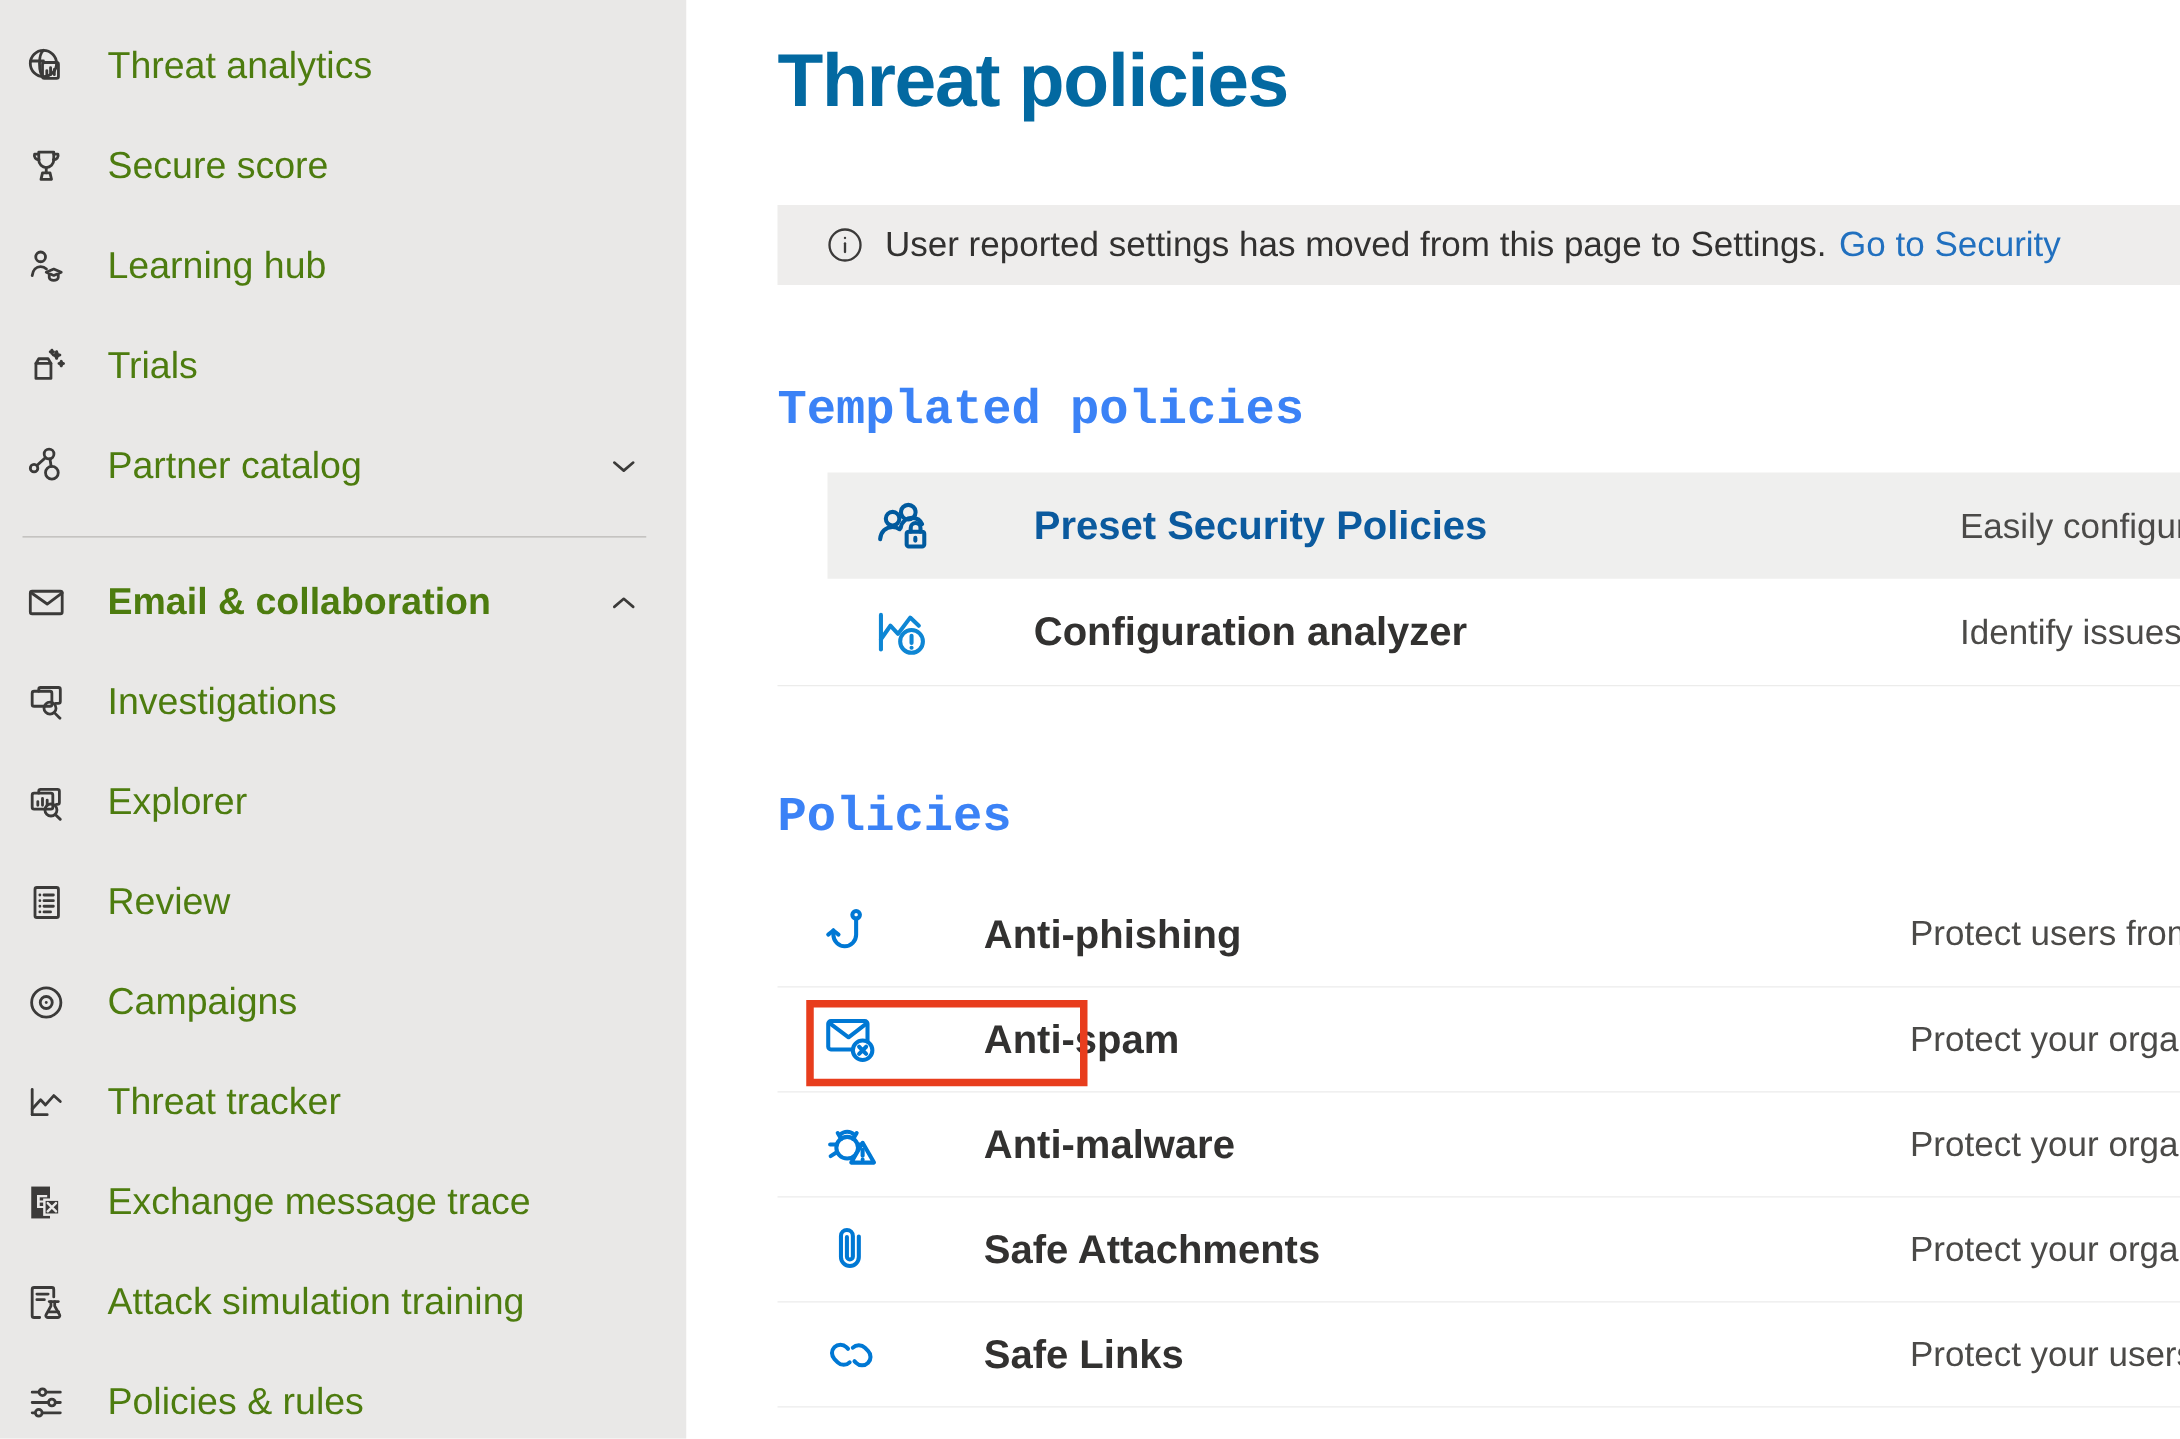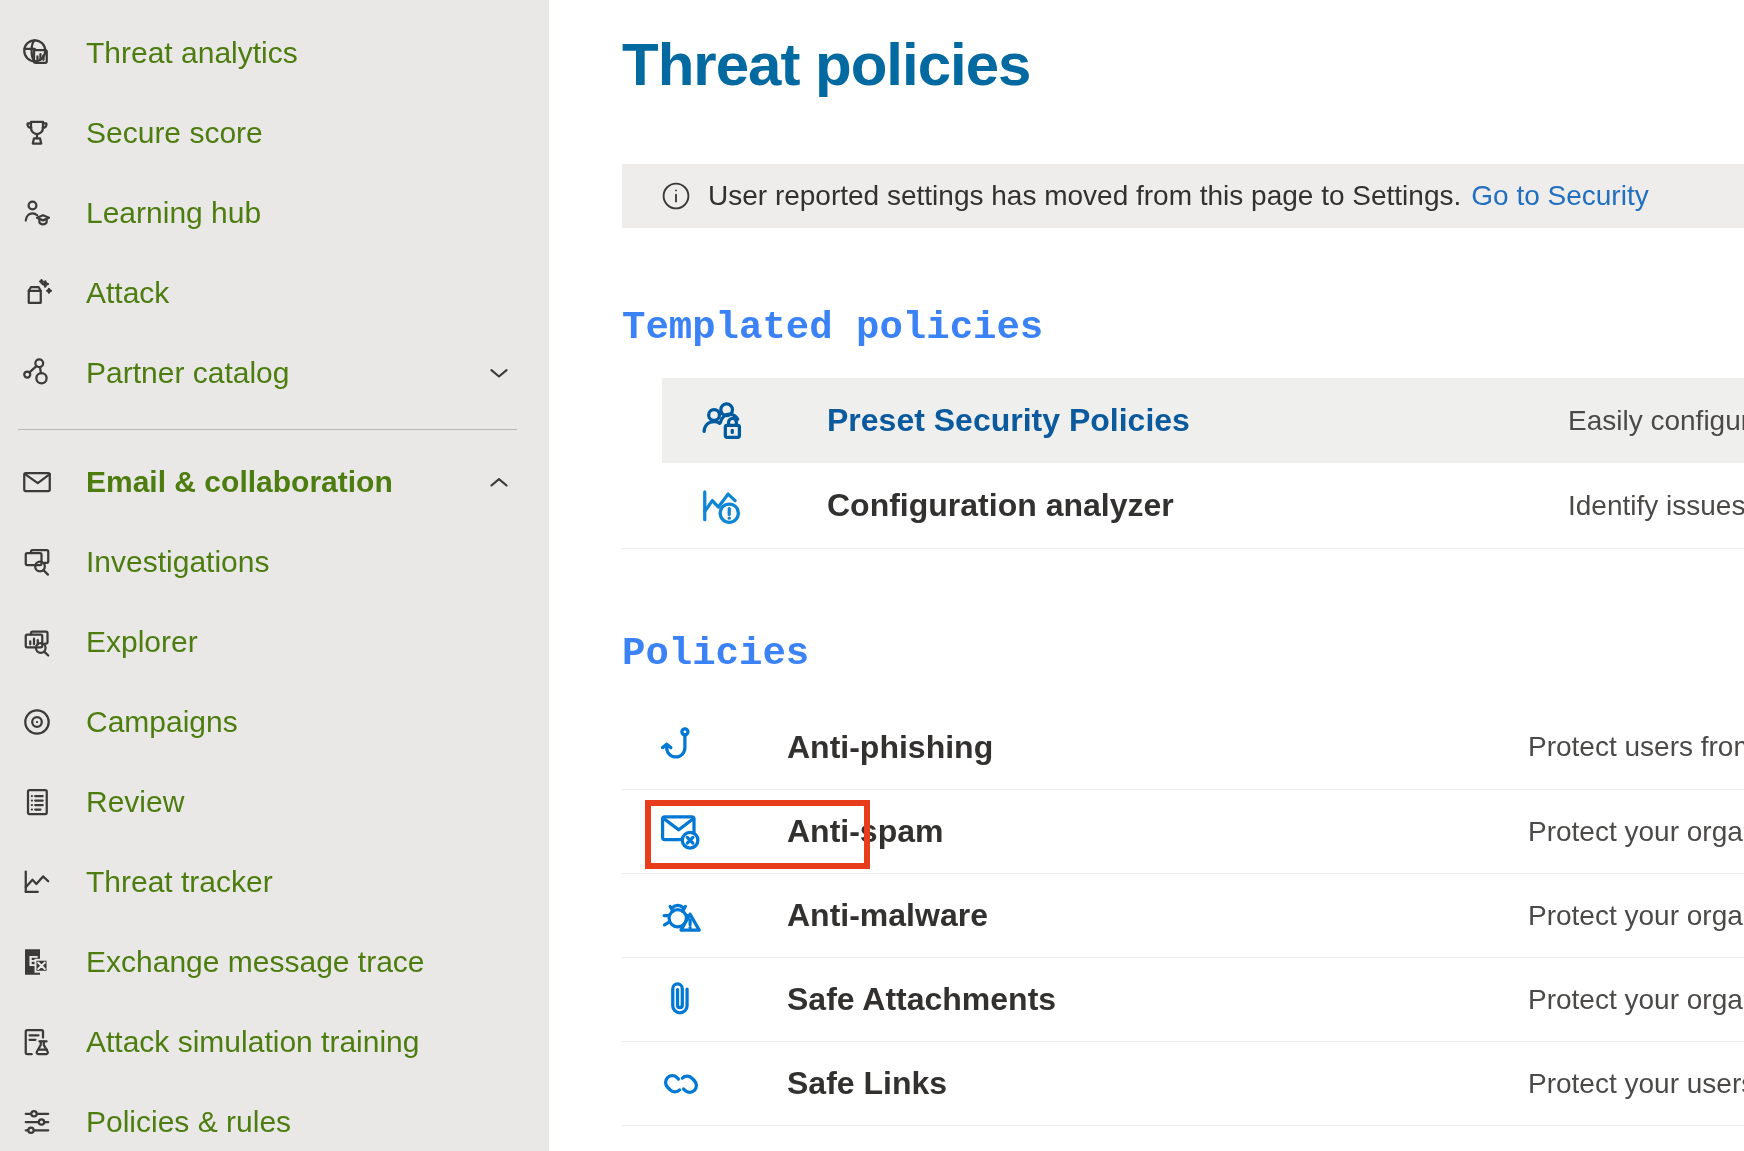--- a/index.html
+++ b/index.html
@@ -164,21 +164,21 @@
     <div class="side-item">
       <span class="sicon">
         <svg viewBox="0 0 24 24" fill="none" stroke="currentColor" stroke-width="1.5" stroke-linecap="round" stroke-linejoin="round">
           <path d="M6.5 10.5h8v8h-8z"></path>
           <path d="M6.5 10.5L8 8h5l1.5 2.5"></path>
           <path d="M17.5 4.2l.5 1.3 1.3.5-1.3.5-.5 1.3-.5-1.3-1.3-.5 1.3-.5z"></path>
           <path d="M20 9.3l.35.9.9.35-.9.35-.35.9-.35-.9-.9-.35.9-.35z"></path>
           <path d="M15 3.4l.25.65.65.25-.65.25-.25.65-.25-.65-.65-.25.65-.25z"></path>
         </svg>
       </span>
-      <span class="slabel">Attack</span>
+      <span class="slabel">Trials</span>
     </div>
 
     <div class="side-item">
       <span class="sicon">
         <svg viewBox="0 0 24 24" fill="none" stroke="currentColor" stroke-width="1.5" stroke-linecap="round" stroke-linejoin="round">
           <circle cx="5.5" cy="13" r="2"></circle>
           <circle cx="13.5" cy="5.5" r="2.6"></circle>
           <circle cx="15" cy="15.5" r="3.4"></circle>
           <path d="M7 11.6l4.6-4.2M14 8.1l.6 4"></path>
         </svg>
@@ -229,36 +229,36 @@
           <circle cx="14.5" cy="16" r="3.2"></circle>
           <path d="M16.8 18.4l2.7 2.6"></path>
         </svg>
       </span>
       <span class="slabel">Explorer</span>
     </div>
 
     <div class="side-item">
       <span class="sicon">
         <svg viewBox="0 0 24 24" fill="none" stroke="currentColor" stroke-width="1.5" stroke-linecap="round" stroke-linejoin="round">
+          <rect x="6" y="4" width="12.5" height="16" rx="1"></rect>
+          <path d="M8.6 8h.01M10.8 8h5M8.6 11h.01M10.8 11h5M8.6 14h.01M10.8 14h5M8.6 17h.01M10.8 17h3.5"></path>
+        </svg>
+      </span>
+      <span class="slabel">Review</span>
+    </div>
+
+    <div class="side-item">
+      <span class="sicon">
+        <svg viewBox="0 0 24 24" fill="none" stroke="currentColor" stroke-width="1.5" stroke-linecap="round" stroke-linejoin="round">
           <circle cx="12" cy="12" r="7.8"></circle>
           <circle cx="12" cy="12" r="3.2"></circle>
           <path d="M12 12h.01"></path>
         </svg>
       </span>
       <span class="slabel">Campaigns</span>
-    </div>
-
-    <div class="side-item">
-      <span class="sicon">
-        <svg viewBox="0 0 24 24" fill="none" stroke="currentColor" stroke-width="1.5" stroke-linecap="round" stroke-linejoin="round">
-          <rect x="6" y="4" width="12.5" height="16" rx="1"></rect>
-          <path d="M8.6 8h.01M10.8 8h5M8.6 11h.01M10.8 11h5M8.6 14h.01M10.8 14h5M8.6 17h.01M10.8 17h3.5"></path>
-        </svg>
-      </span>
-      <span class="slabel">Review</span>
     </div>
 
     <div class="side-item">
       <span class="sicon">
         <svg viewBox="0 0 24 24" fill="none" stroke="currentColor" stroke-width="1.5" stroke-linecap="round" stroke-linejoin="round">
           <path d="M4.5 5v13.5"></path>
           <path d="M4.5 18.5h8"></path>
           <path d="M4.5 15.5L9 10.5l2.6 2.8 4.4-5 3.5 3.2"></path>
         </svg>
       </span>

